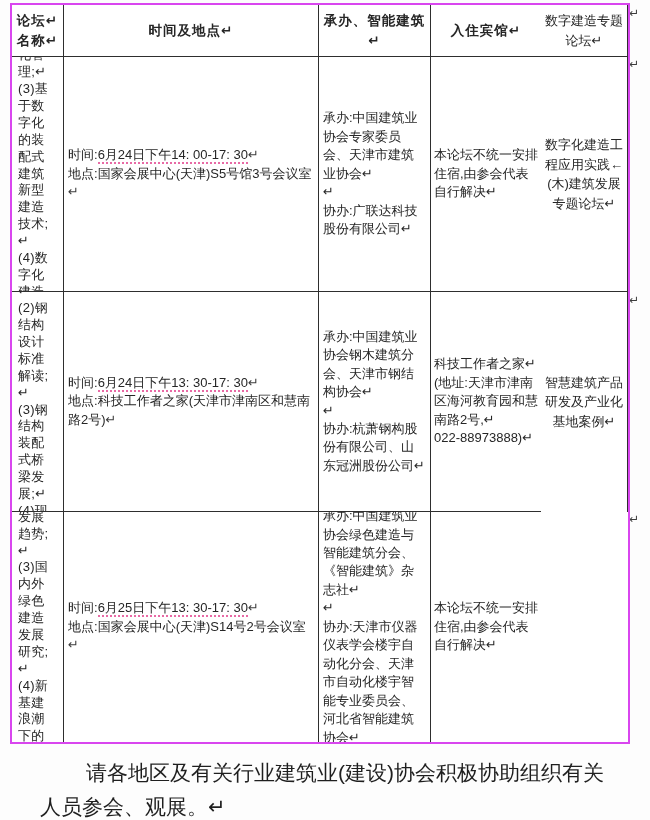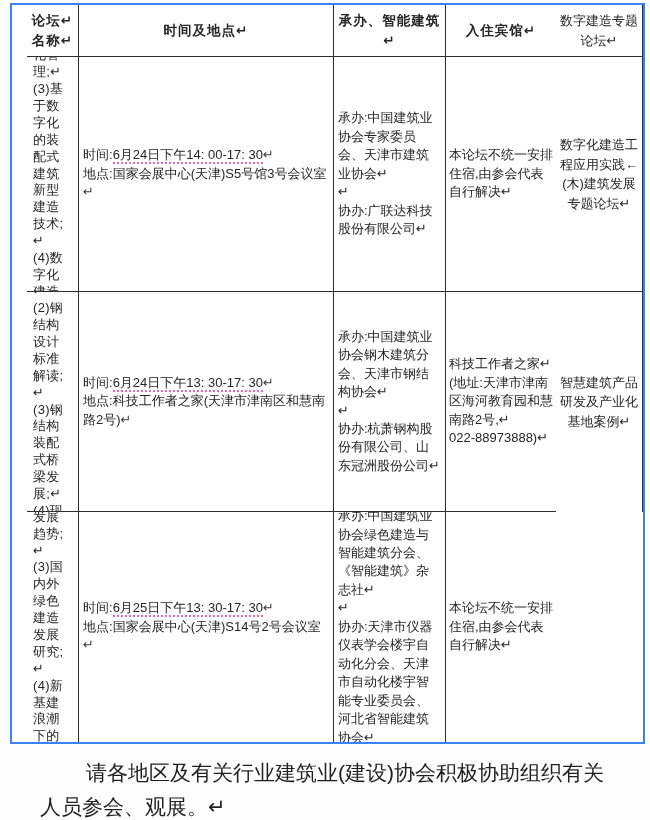--- a/index.html
+++ b/index.html
@@ -12,23 +12,22 @@
     overflow:hidden;
   }
   .page{position:absolute;left:0;top:0;width:650px;height:820px;}
 
   
   .ftable{
     position:absolute;left:10px;top:3px;
     display:grid;
     grid-template-columns:52px 255px 112px 110px 87px;
     grid-template-rows:52px 235px 220px 230px;
-    border:2px solid #3b82f6;
+    border:2px solid #d946ef;
     background:#fff;
-    padding-left:15px;
   }
   .cell{
     border-right:1px solid #2e2e2e;
     border-bottom:1px solid #2e2e2e;
     box-sizing:border-box;
     overflow:hidden;
     display:flex;
     align-items:center;
     font-size:13px;
     line-height:1.42;

